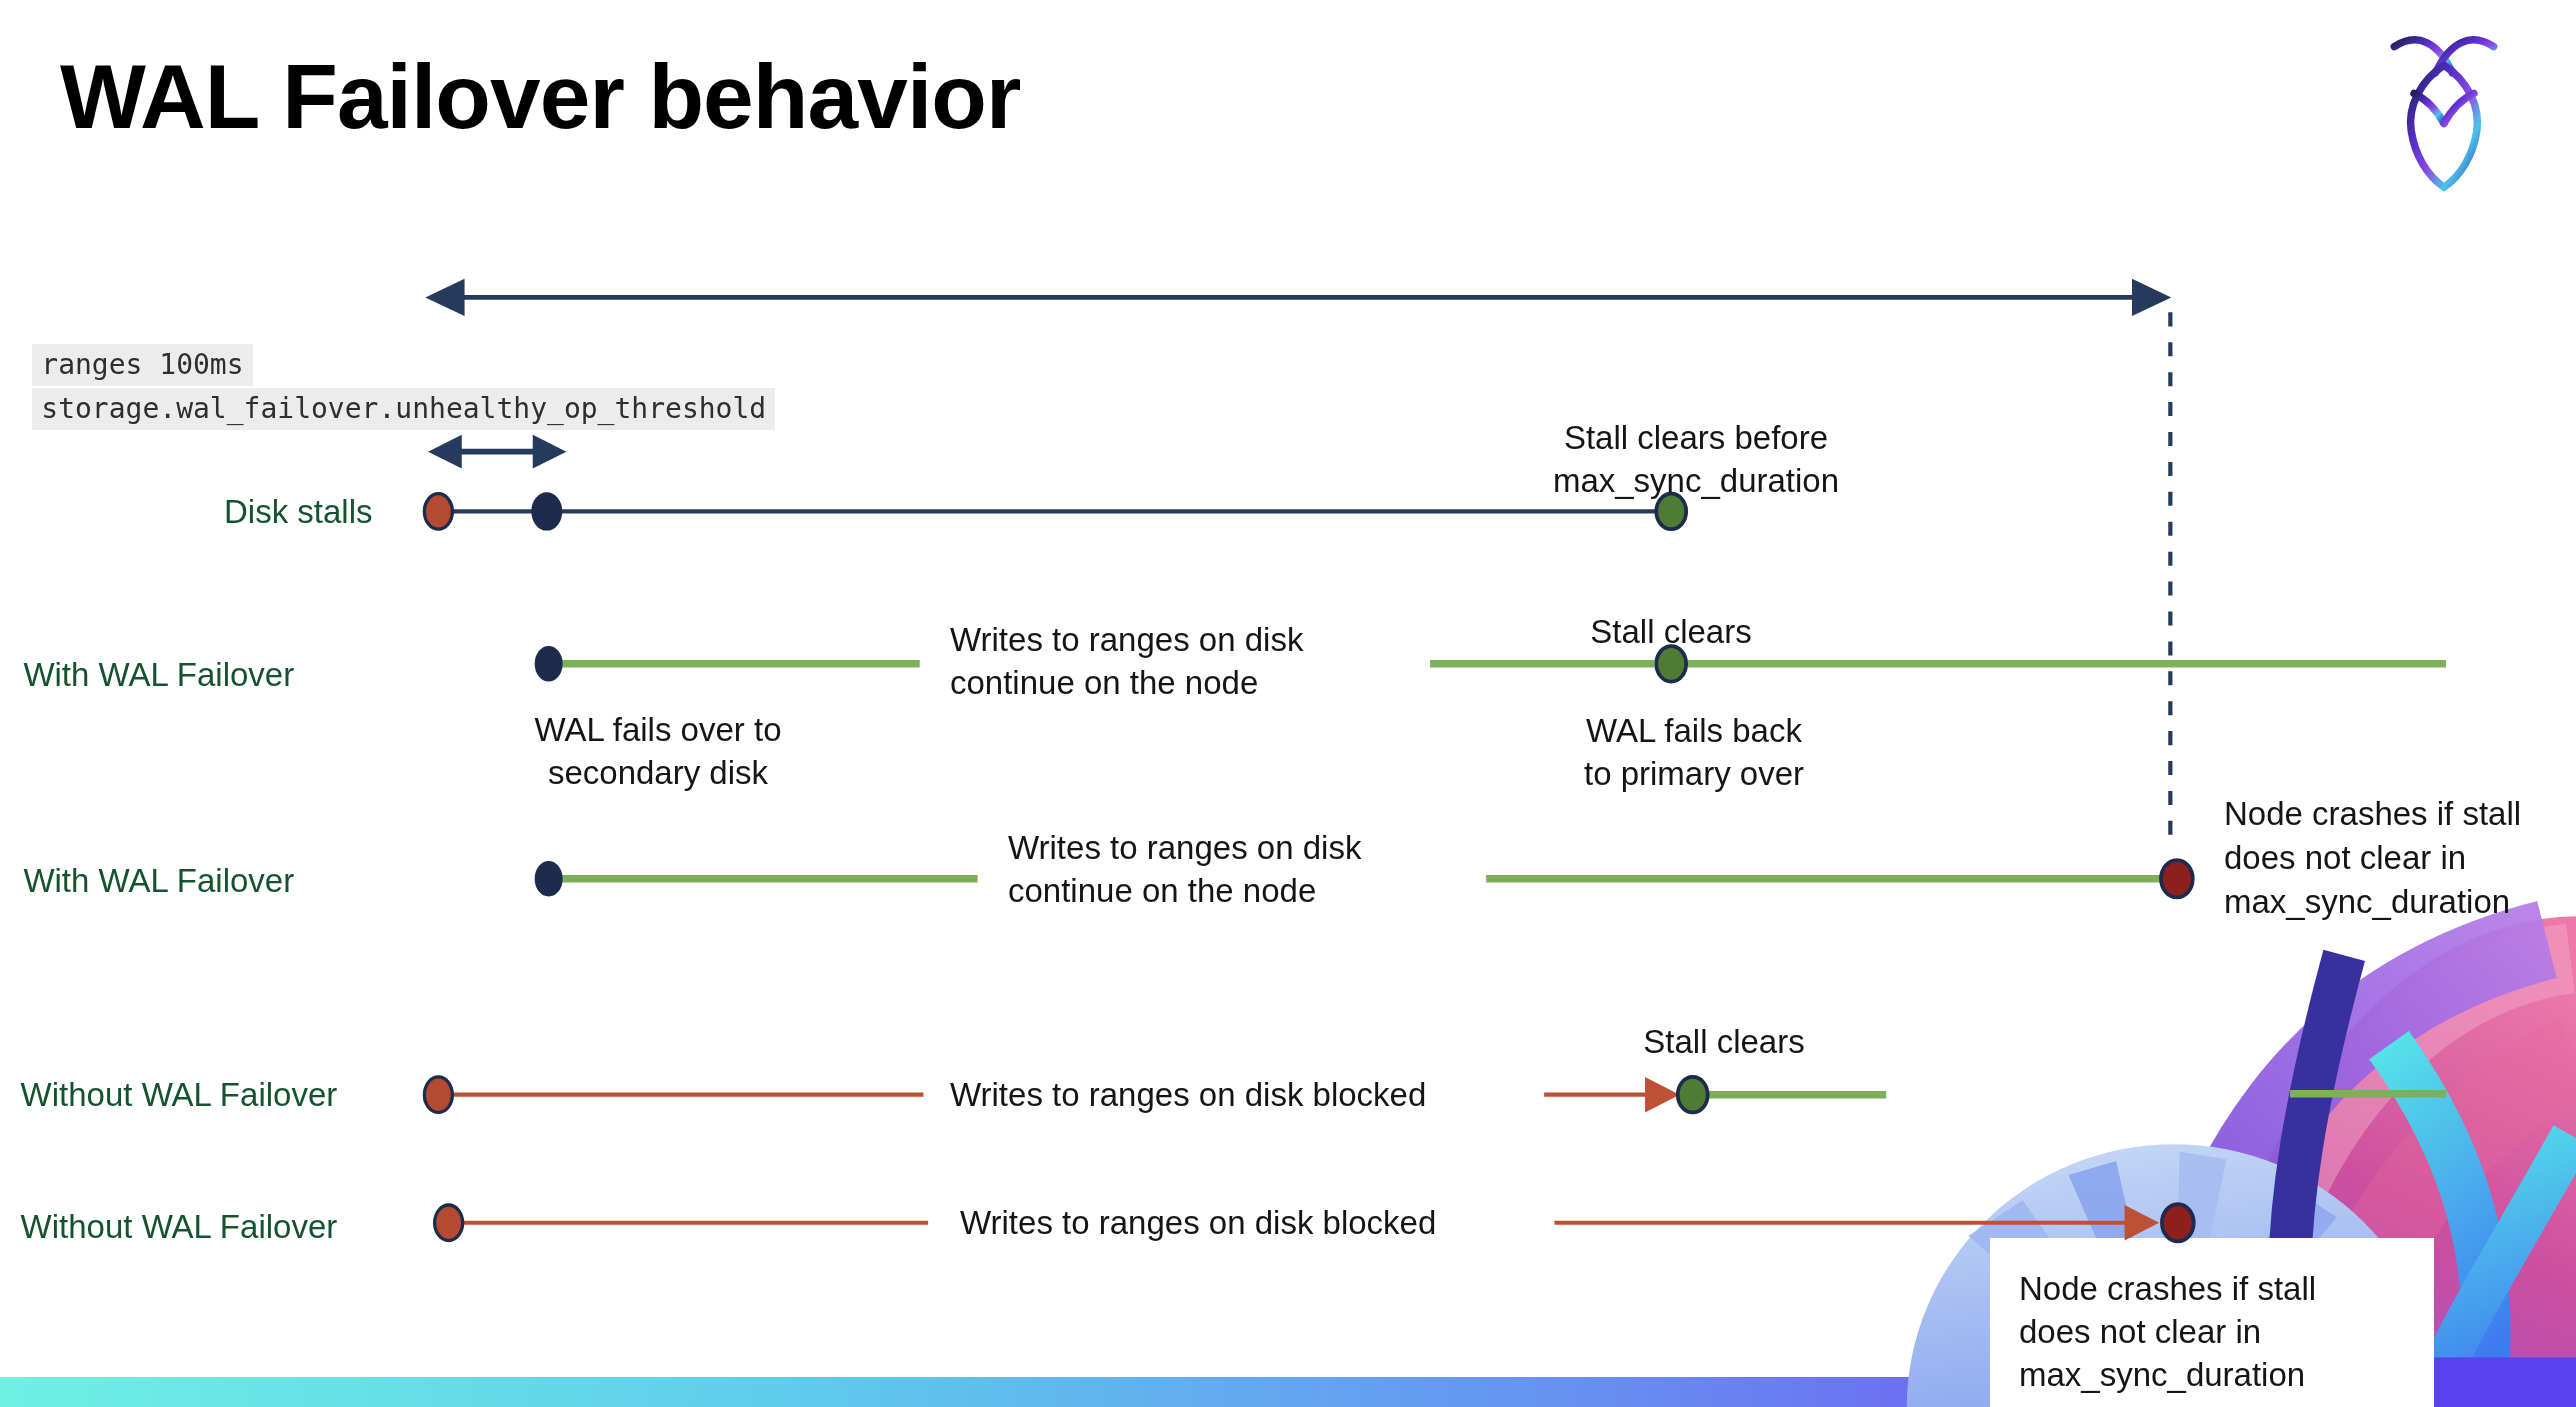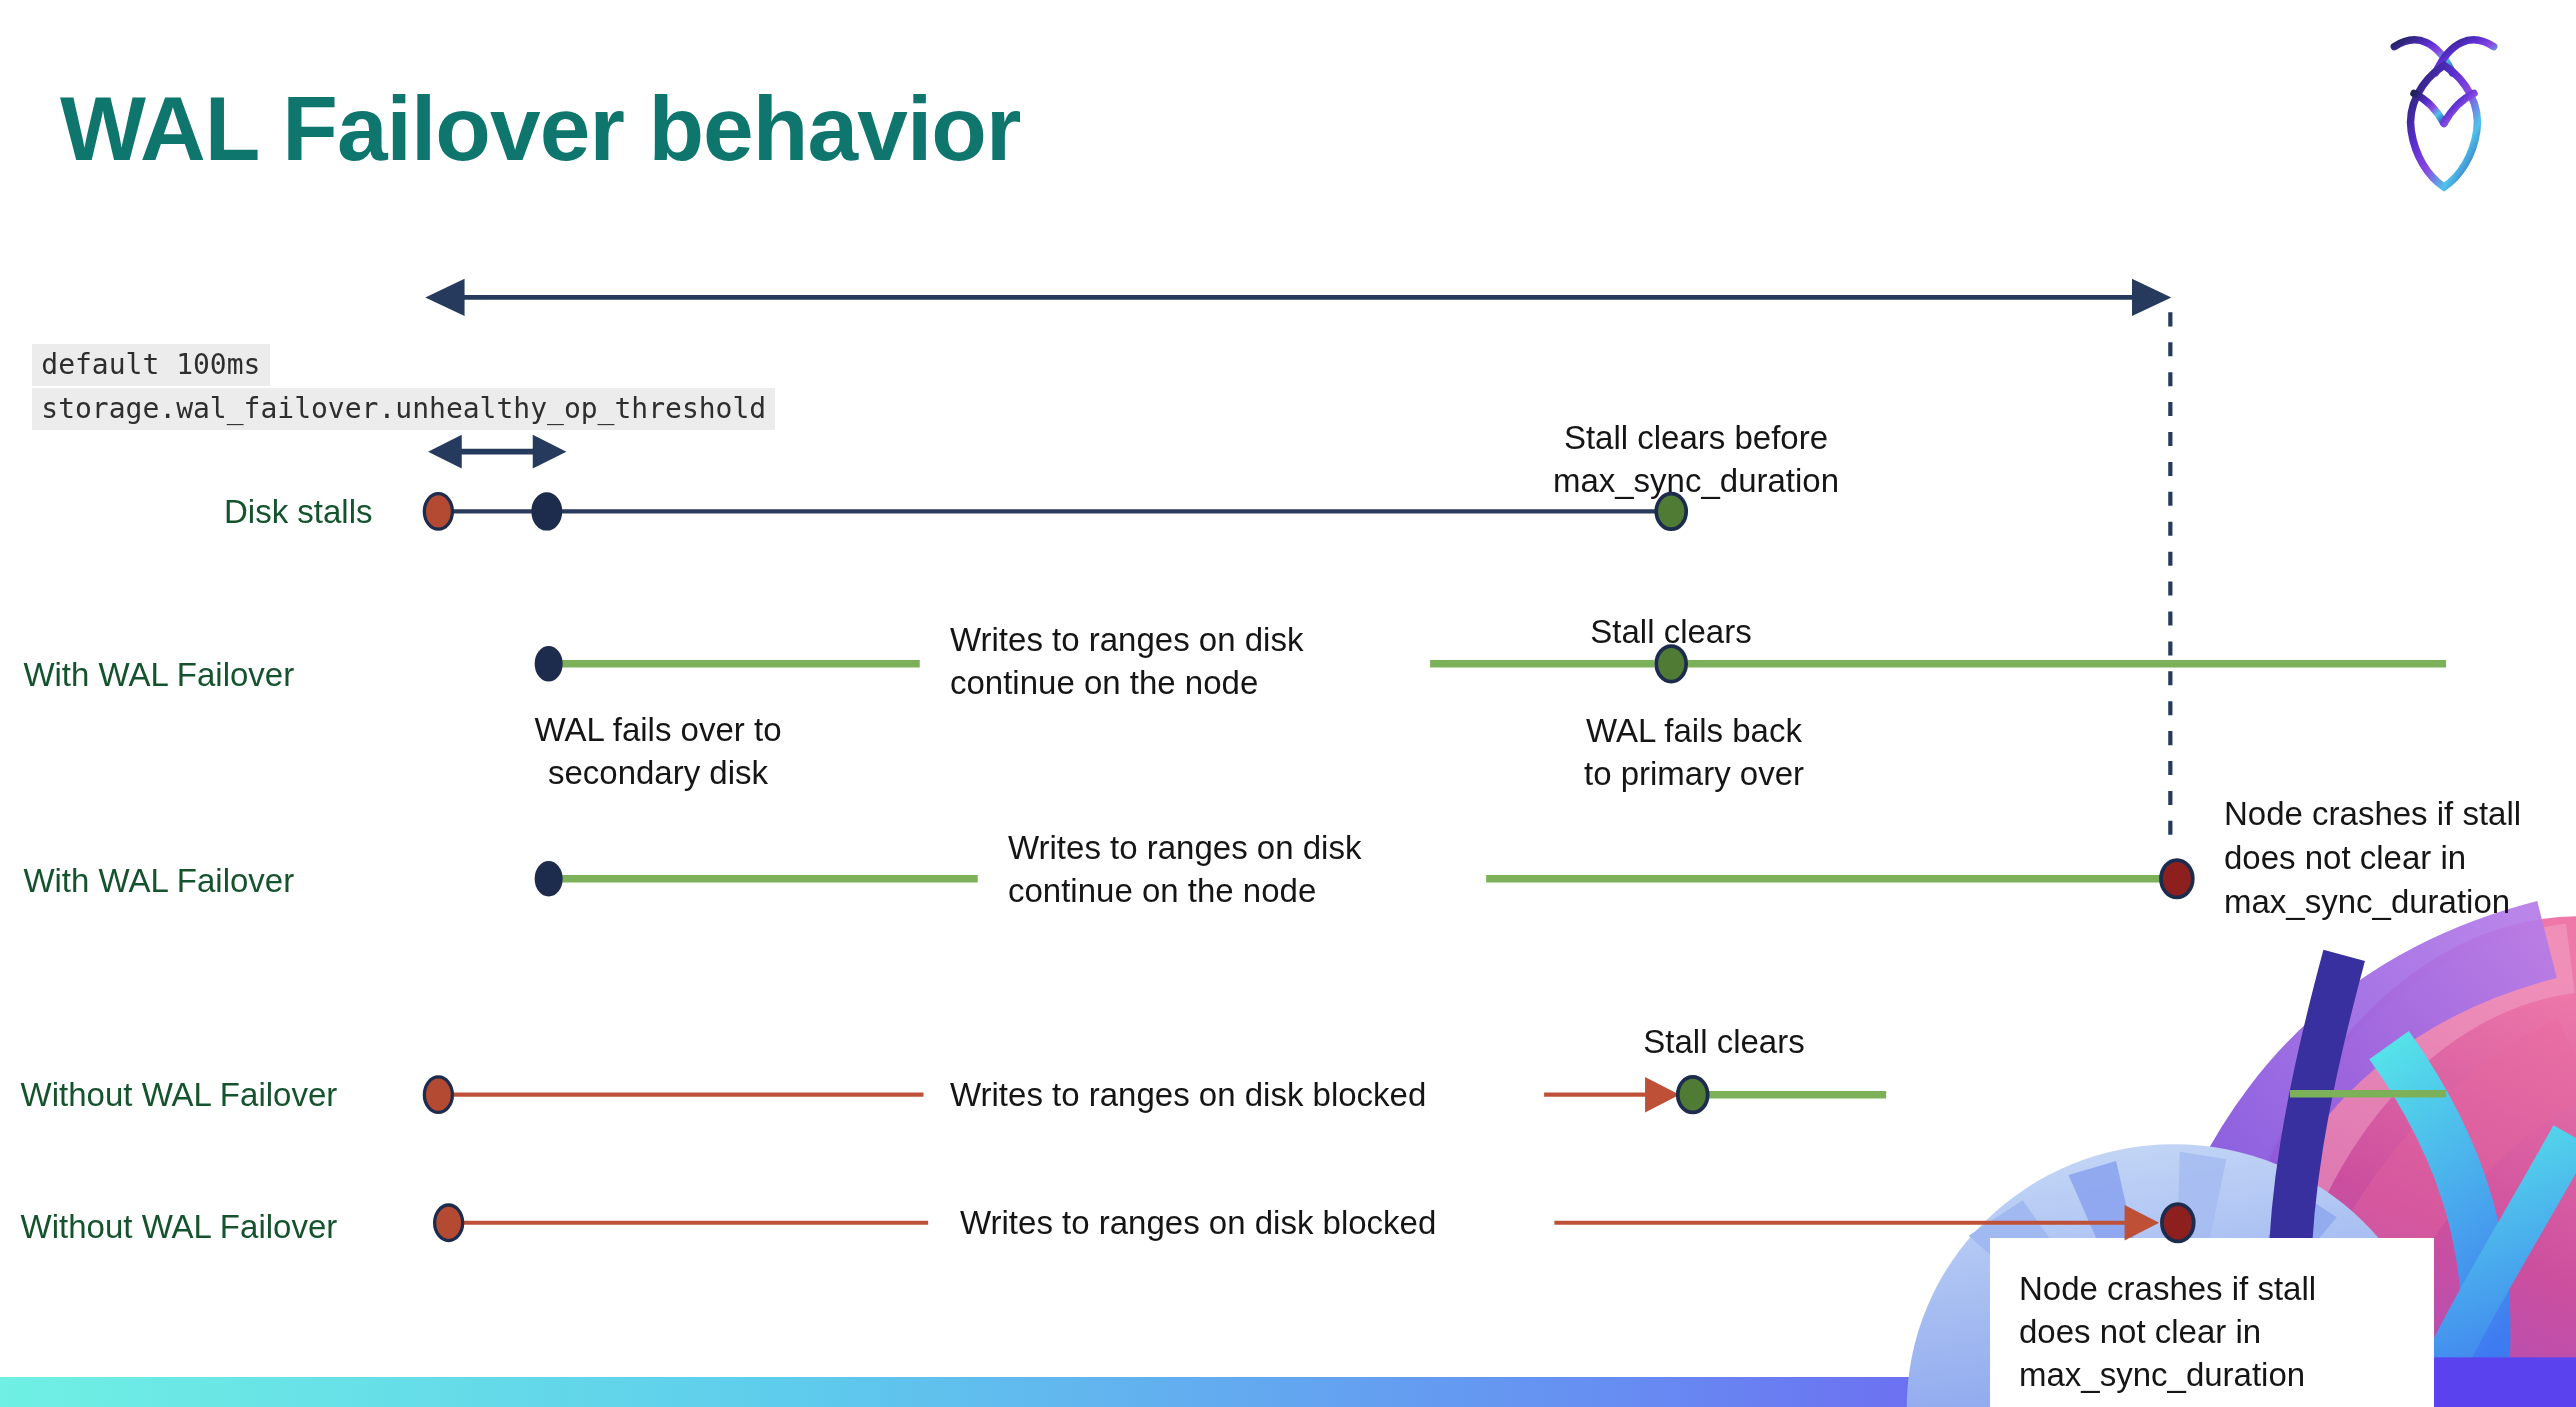--- a/index.html
+++ b/index.html
@@ -1,21 +1,21 @@
 <!DOCTYPE html>
 <html style="font-size:15px"><head>
 <meta charset="utf-8">
 <style>
   html,body{margin:0;padding:0;background:#ffffff;}
   .stage{position:relative;width:2576px;height:1408px;background:#ffffff;overflow:hidden;
          font-family:"Liberation Sans",sans-serif;color:#141414;}
   .layer{position:absolute;left:0;top:0;width:2576px;height:1408px;}.z1{z-index:1}.z3{z-index:3}.z5{z-index:5}
 
   .page-title{position:absolute;left:60px;top:45px;font-size:91px;line-height:103px;
-              font-weight:800;letter-spacing:-0.9px;color:#0f766e;z-index:5;margin-top:32px;}
+              font-weight:800;letter-spacing:-0.9px;color:#000000;z-index:5;}
 
   .code-callout{position:absolute;z-index:4;font-family:"DejaVu Sans Mono",monospace;
                 font-size:28px;line-height:32px;color:#2e2e2e;}
   .code-callout .code-line{display:table;background:#ececec;padding:4.7px 9.3px 5.6px 9.3px;margin-bottom:1.9px;white-space:pre;}
 
   .txt{position:absolute;z-index:4;font-size:33px;line-height:43px;white-space:pre-line;color:#151515;}
   .txt.center{transform:translateX(-50%);text-align:center;margin-top:8px;}
   .row-label{position:absolute;z-index:4;font-size:33px;line-height:39px;color:#14532d;white-space:pre;}
 
   .footer-bar{position:absolute;left:0;top:1377px;width:2576px;height:31px;z-index:0;
@@ -152,21 +152,21 @@
       <path d="M10,22 C34,6 57,17 72,50"></path>
       <path d="M116,22 C92,6 69,17 54,50"></path>
       <path d="M63,42 C38,58 24,86 28,112 C32,138 45,160 63,172 C81,160 94,138 98,112 C102,86 88,58 63,42 Z"></path>
       <path d="M63,166 L63,104"></path>
       <path d="M63,104 C54,88 44,78 31,72"></path>
       <path d="M63,104 C72,88 82,78 95,72"></path>
     </g>
   </svg>
 
   <div class="code-callout" style="left:32px;top:344px;">
-    <div class="code-line">default 100ms</div>
+    <div class="code-line">ranges 100ms</div>
     <div class="code-line">storage.wal_failover.unhealthy_op_threshold</div>
   </div>
 
   <div class="row-label" style="left:224px;top:492px;">Disk stalls</div>
   <div class="row-label" style="left:23.4px;top:655px;">With WAL Failover</div>
   <div class="row-label" style="left:23.4px;top:861px;">With WAL Failover</div>
   <div class="row-label" style="left:20.6px;top:1075px;">Without WAL Failover</div>
   <div class="row-label" style="left:20.6px;top:1207px;">Without WAL Failover</div>
 
   <div class="txt center" style="left:1696px;top:408px;">Stall clears before

